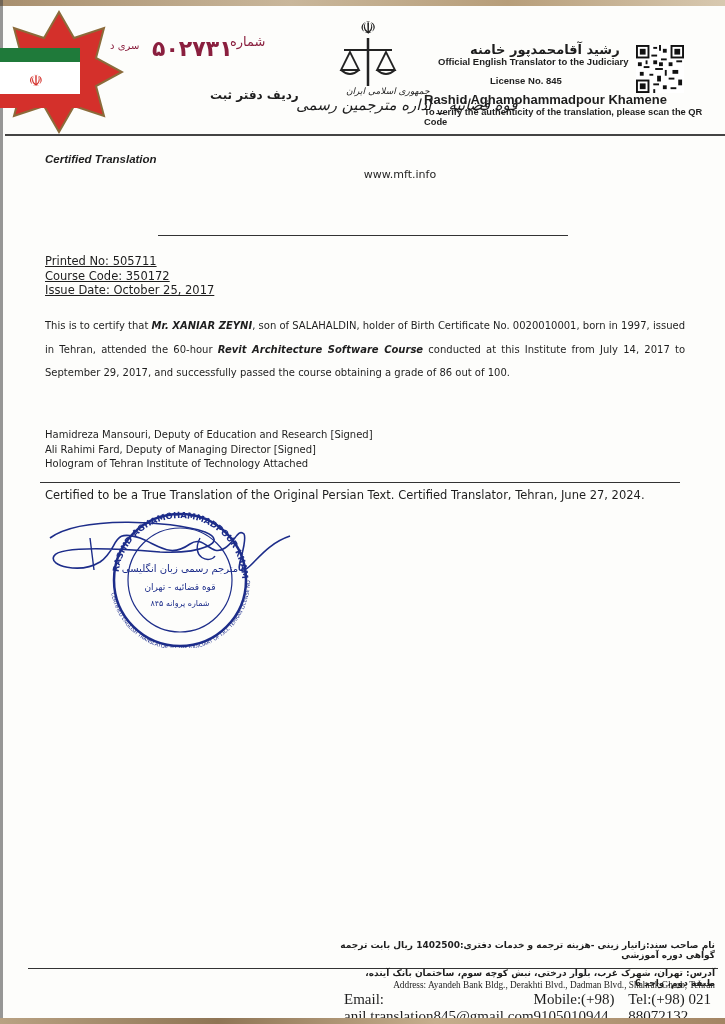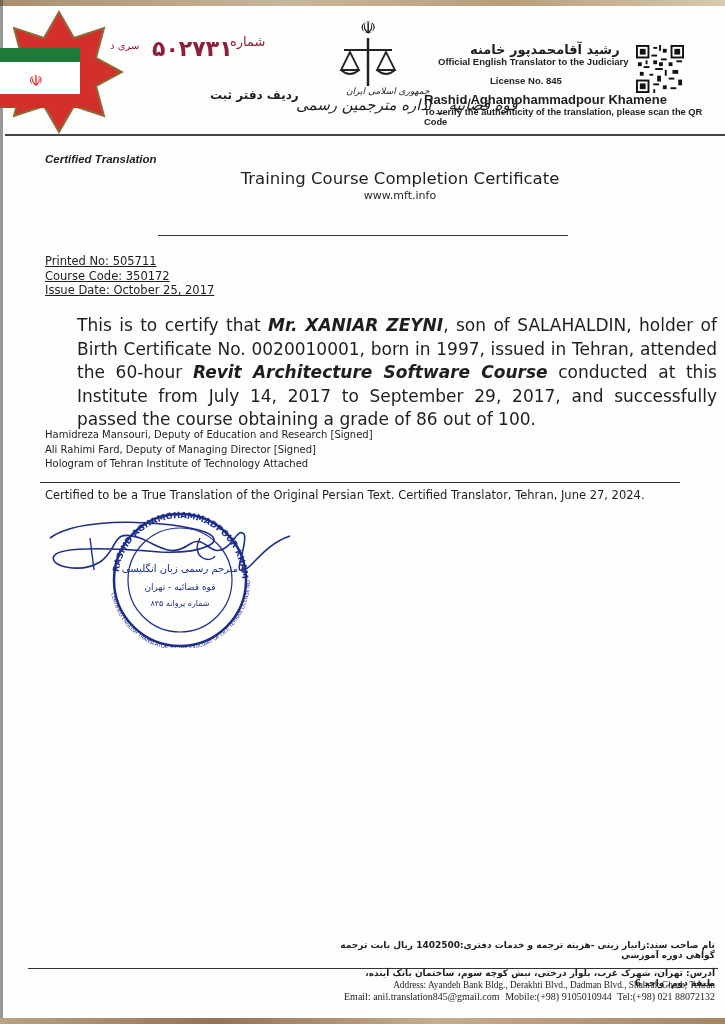--- a/index.html
+++ b/index.html
@@ -34,34 +34,34 @@
 
     
     .certified-label { position: absolute; left: 45px; top: 153px; font-size: 11.5px; font-weight: bold; font-style: italic; font-family: "Liberation Sans", sans-serif; }
     .title-block { position: absolute; left: 140px; top: 168px; width: 520px; text-align: center; }
     .title-line1 { font-size: 16.5px; line-height: 20px; }
     .title-line2 { font-size: 16.5px; line-height: 21px; }
     .title-url { font-size: 11px; line-height: 14px; }
     .title-rule { position: absolute; left: 158px; top: 235px; width: 410px; height: 1px; background: #333; }
 
     .meta { position: absolute; left: 45px; top: 254px; font-size: 11.5px; line-height: 14.5px; text-decoration: underline; }
-    .body-para { position: absolute; left: 45px; top: 314px; width: 640px; font-size: 17px; line-height: 23.5px; text-align: justify; margin-left: 32px; }
+    .body-para { position: absolute; left: 45px; top: 314px; width: 640px; font-size: 10px; line-height: 23.5px; text-align: justify; }
     .body-para b { font-style: italic; }
     .signers { position: absolute; left: 45px; top: 428px; font-size: 10px; line-height: 14.5px; }
     .sig-rule { position: absolute; left: 40px; top: 482px; width: 640px; height: 1px; background: #333; }
     .certified-statement { position: absolute; left: 45px; top: 488px; font-size: 11.5px; }
 
     .seal { position: absolute; left: 40px; top: 508px; width: 260px; height: 140px; }
 
     
     .fee-note { position: absolute; left: 320px; top: 940px; width: 395px; text-align: right; font-size: 9px; font-weight: bold; direction: rtl; }
     .footer-rule { position: absolute; left: 28px; top: 968px; width: 690px; height: 1px; background: #333; }
     .address-fa { position: absolute; left: 360px; top: 968px; width: 355px; text-align: right; font-size: 9px; font-weight: bold; direction: rtl; }
     .address-en { position: absolute; left: 380px; top: 980px; width: 335px; text-align: right; font-size: 9.3px; font-family: "Liberation Serif", serif; }
-    .contact-row { position: absolute; left: 344px; top: 991px; width: 371px; font-size: 10px; font-family: "Liberation Serif", serif; display: flex; justify-content: space-between; }
+    .contact-row { position: absolute; left: 344px; top: 991px; width: 371px; font-size: 15px; font-family: "Liberation Serif", serif; display: flex; justify-content: space-between; }
   </style>
 </head>
 <body>
 
 <div class="edge-top"></div>
 <div class="edge-left"></div>
 
 <svg class="emblem" viewBox="0 0 130 128">
   <polygon points="65,4 80,30 110,20 102,50 128,64 102,78 110,108 80,98 65,124 50,98 20,108 28,78 2,64 28,50 20,20 50,30" fill="#d4302b" stroke="#8b6b3a" stroke-width="2"></polygon>
   <polygon points="65,22 76,40 97,34 92,55 110,64 92,73 97,94 76,88 65,106 54,88 33,94 38,73 20,64 38,55 33,34 54,40" fill="#fff" opacity="0.0"></polygon>
@@ -131,21 +131,20 @@
       <rect x="12" y="9" width="2" height="2"></rect>
       <rect x="5" y="8" width="1" height="2"></rect>
   </g>
 </svg>
 
 <div class="header-rule"></div>
 
 <div class="certified-label">Certified Translation</div>
 
 <div class="title-block">
-  <div class="title-line2">Training Course Completion Certificate</div>
   <div class="title-url">www.mft.info</div>
 </div>
 <div class="title-rule"></div>
 
 <div class="meta">
   <div>Printed No: 505711</div>
   <div>Course Code: 350172</div>
   <div>Issue Date: October 25, 2017</div>
 </div>
 

